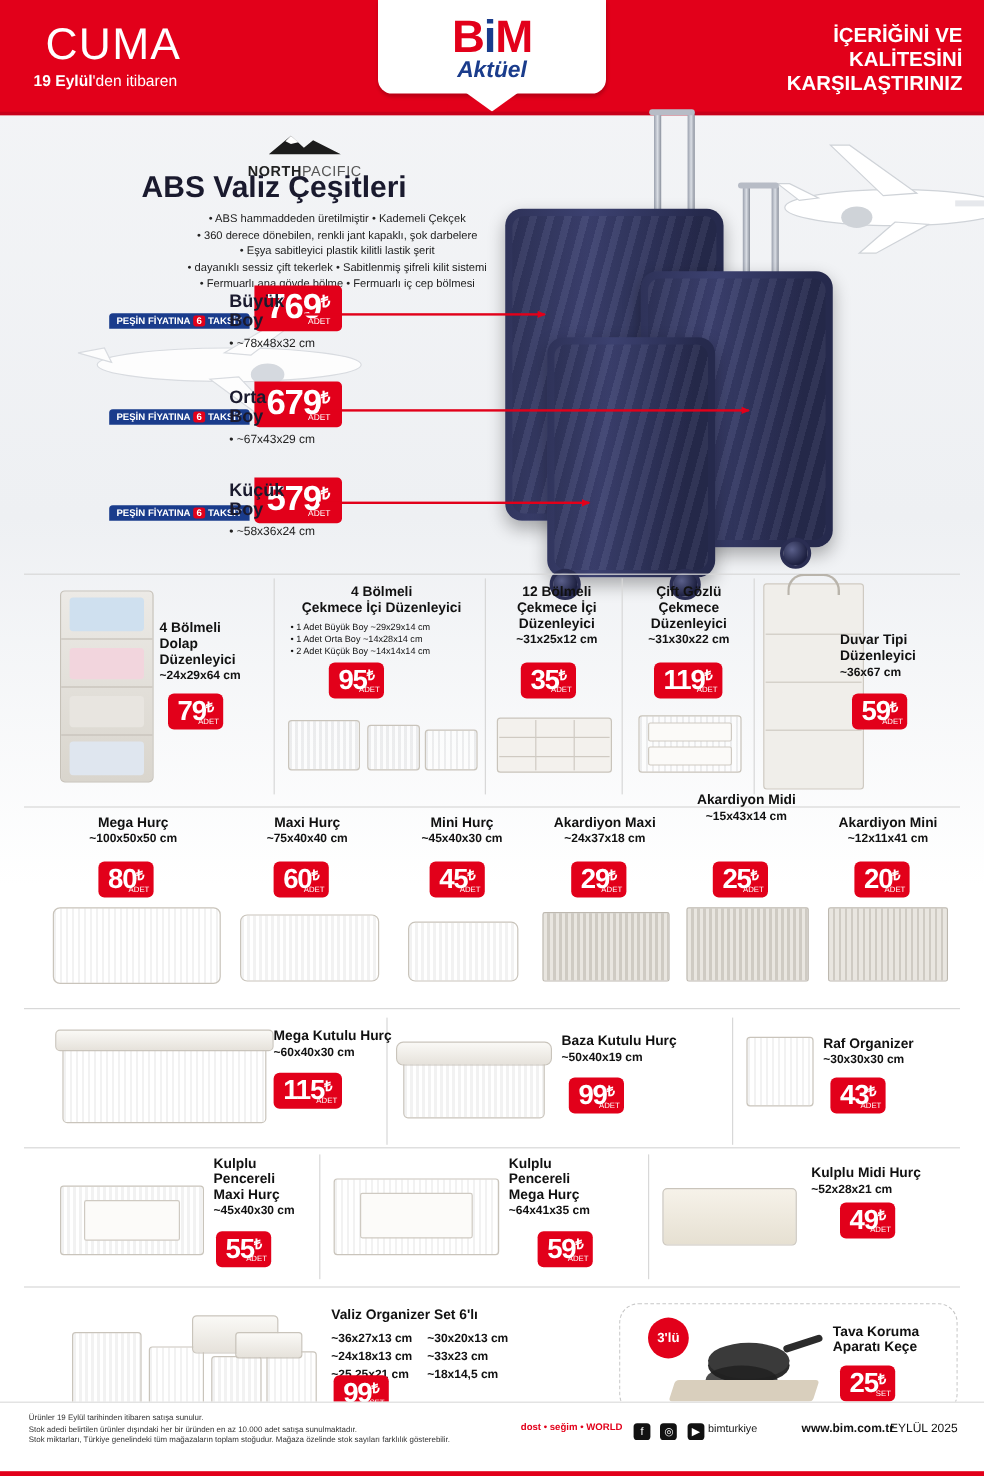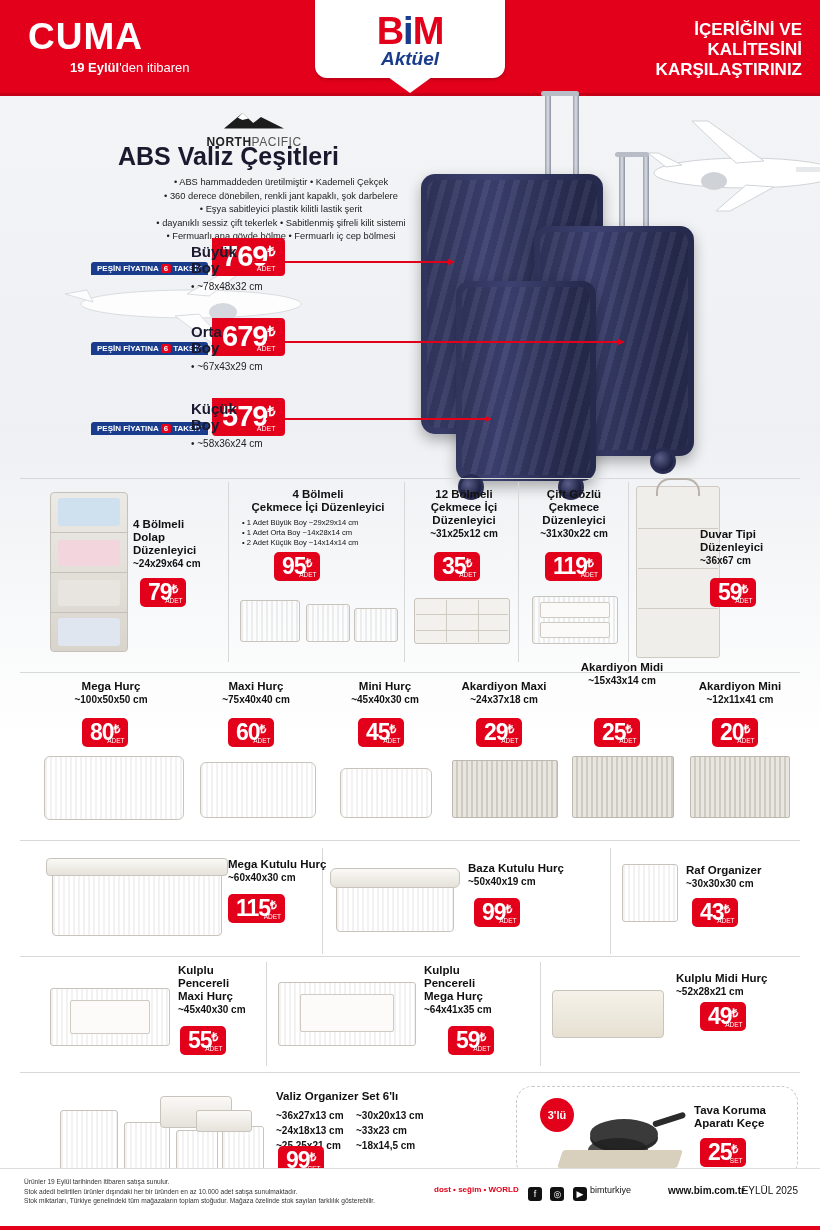--- a/index.html
+++ b/index.html
@@ -25,22 +25,22 @@
     border-bottom: 3px solid #c7001a;
     overflow: hidden;
   }
   .header:before {
     content:""; position:absolute; left:-40px; top:-30px; width:420px; height:170px;
     background:#e2001a; transform: skewX(-12deg);
   }
   .hdr-left {
     position: absolute; left: 28px; top: 18px; z-index: 3; color: #fff;
   }
-  .hdr-cuma { font-size: 37px; font-weight: bold; letter-spacing: 1px; line-height: 38px; }
-  .hdr-sub { font-size: 13px; margin-top: 4px; margin-left: 42px; }
+  .hdr-cuma { font-size: 37px; font-weight: normal; letter-spacing: 1px; line-height: 38px; margin-left: 10px; }
+  .hdr-sub { font-size: 13px; margin-top: 4px; }
   .hdr-sub b { font-weight: bold; }
 
   .logo-wrap {
     position: absolute; left: 50%; top: 0; transform: translateX(-50%);
     width: 190px; height: 96px; z-index: 4;
   }
   .logo-shape {
     position: absolute; left:0; top:0; width: 190px; height: 78px;
     background: #fff; border-radius: 0 0 12px 12px;
     box-shadow: 0 2px 3px rgba(0,0,0,.18);

